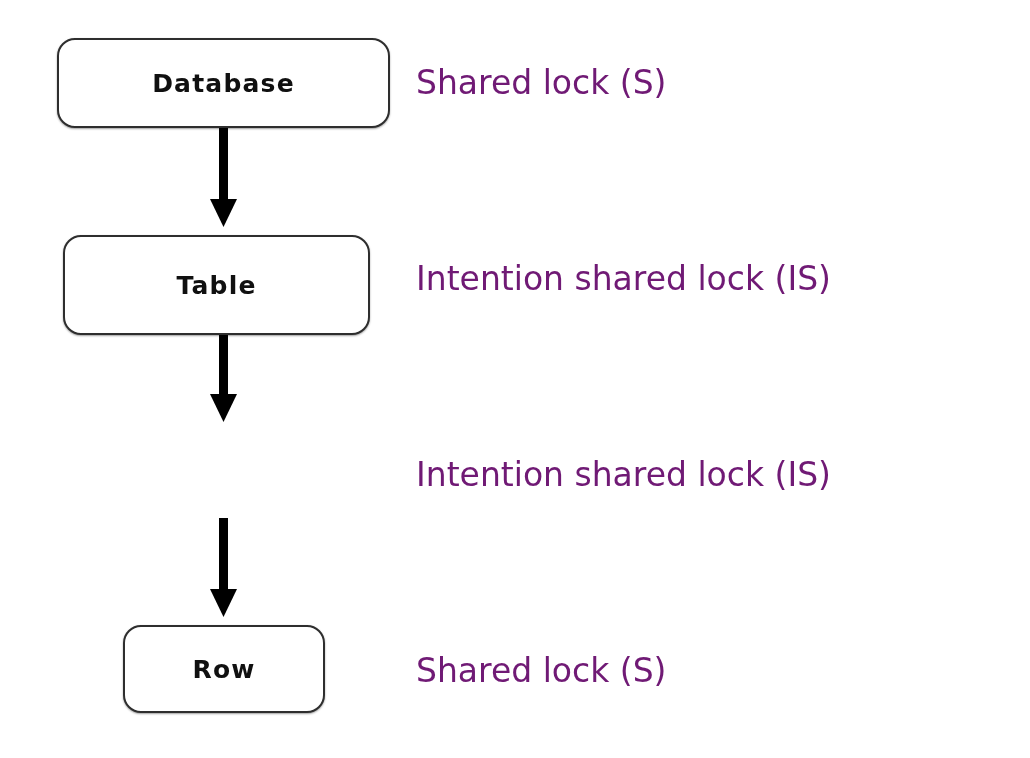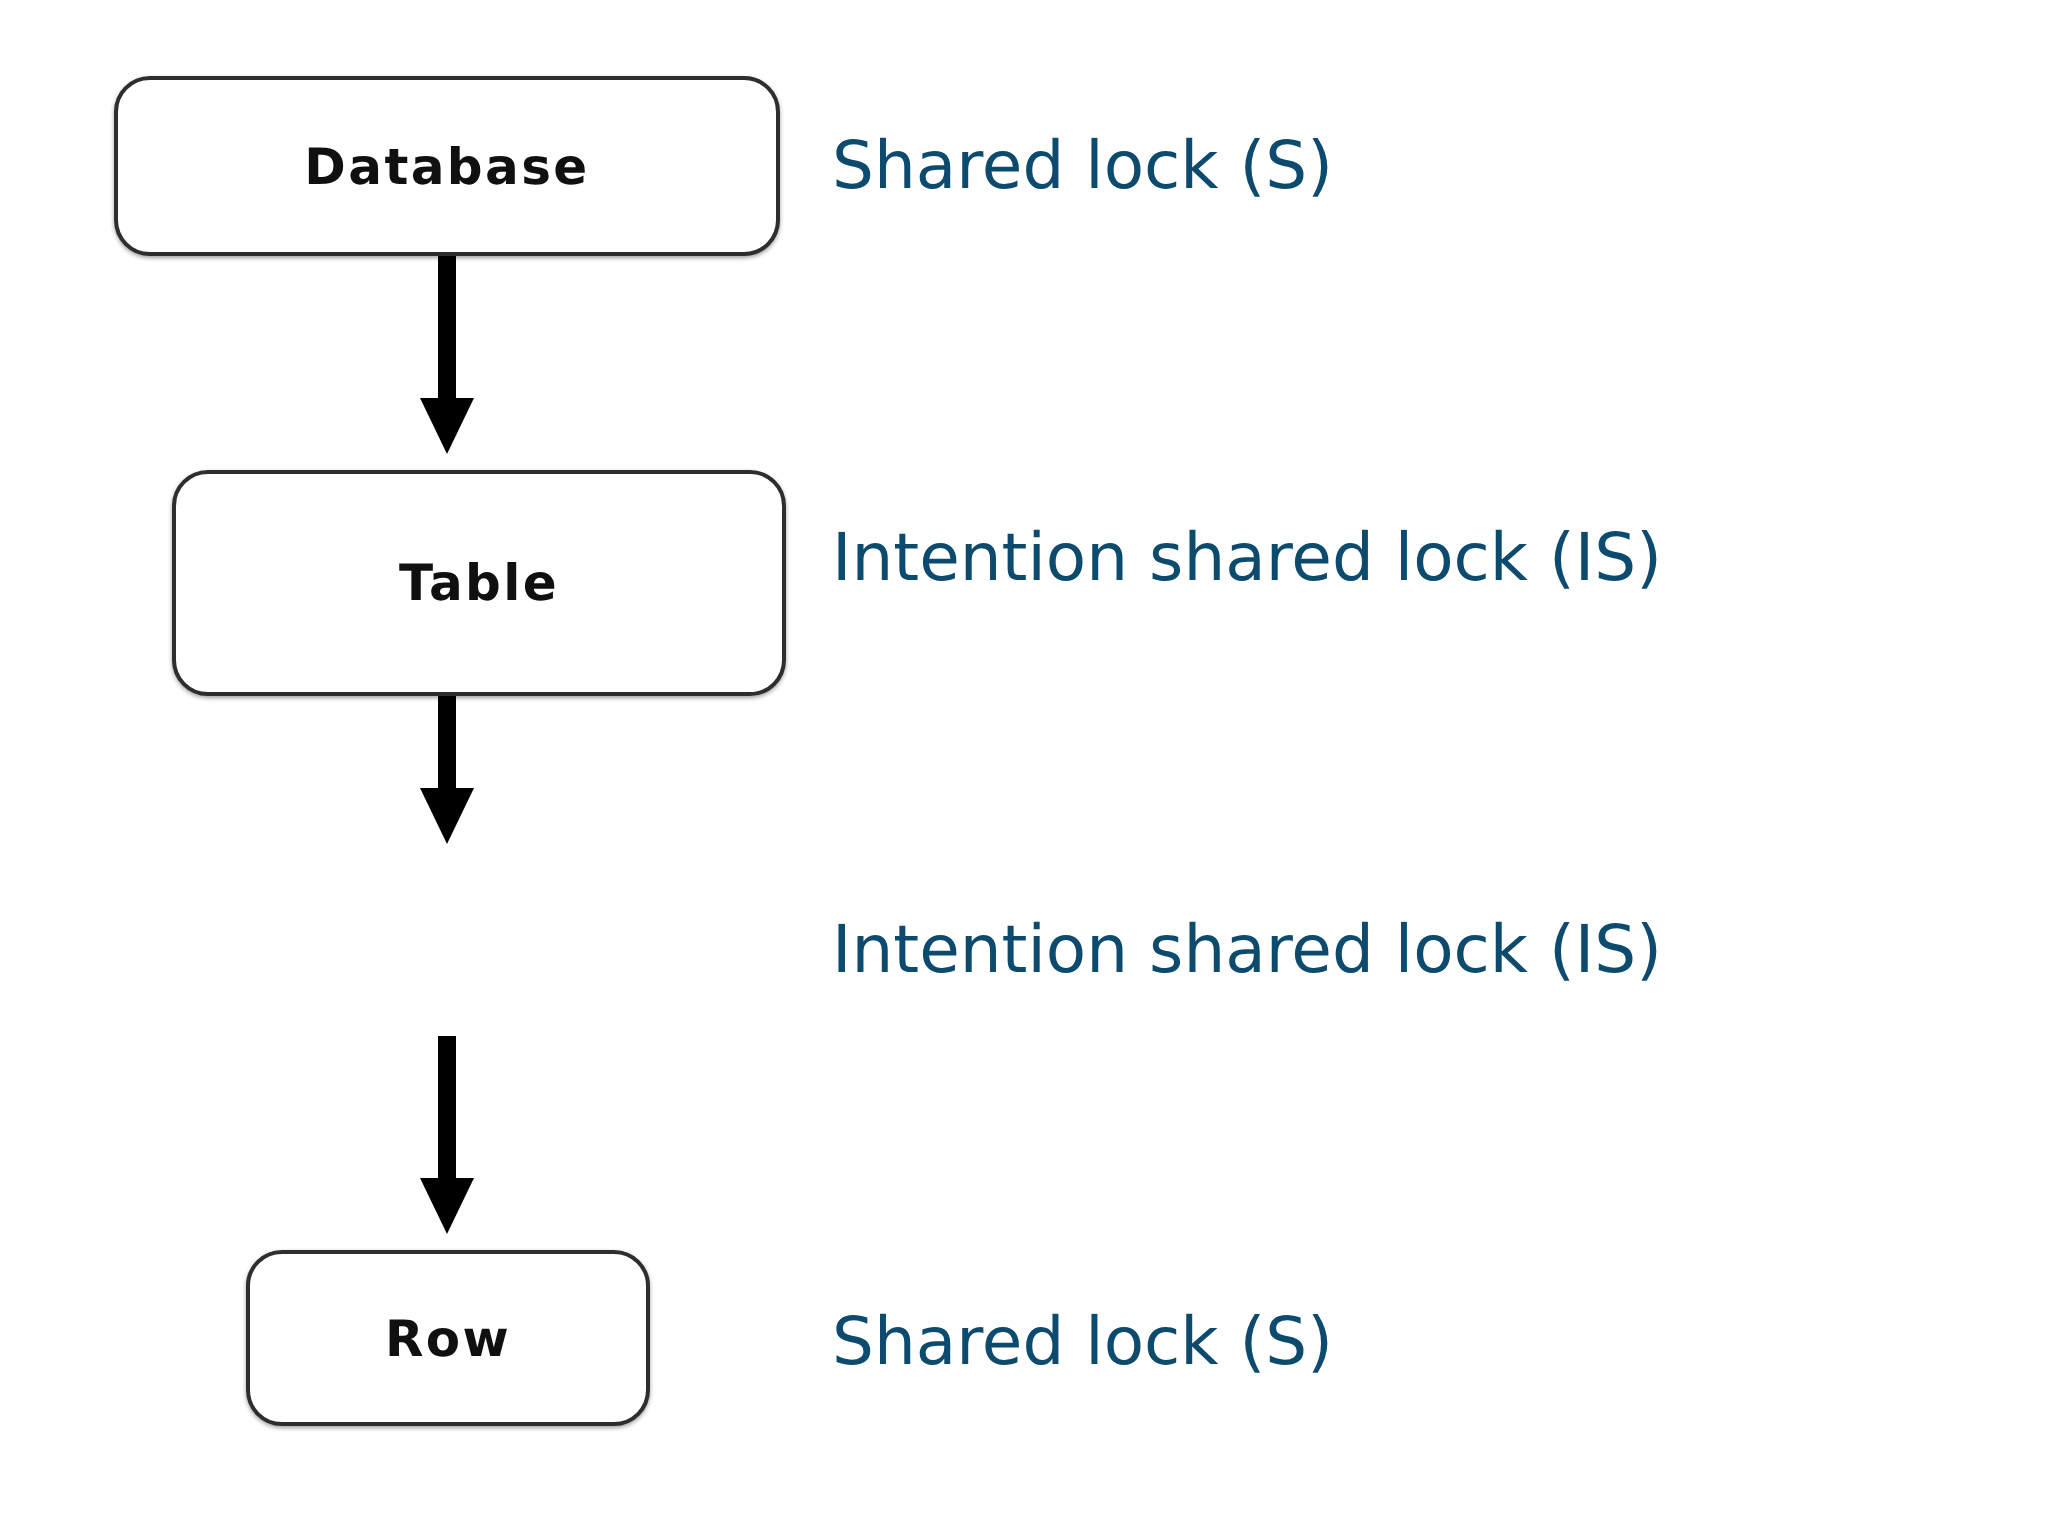--- a/index.html
+++ b/index.html
@@ -37,41 +37,41 @@
     font-weight: bold;
     font-size: 25px;
     letter-spacing: 1.2px;
     color: #101010;
     line-height: 1;
     white-space: nowrap;
     user-select: none;
   }
 
   #box-database { left: 57px;  top: 38px;  width: 333px; height: 90px; }
-  #box-table    { left: 86px;  top: 235px; width: 307px; height: 113px; }
+  #box-table    { left: 63px;  top: 235px; width: 307px; height: 100px; }
   #box-page     { left: 89px;  top: 430px; width: 269px; height: 88px; }
   #box-row      { left: 123px; top: 625px; width: 202px; height: 88px; }
 
   
   .arrow {
     position: absolute;
     left: 0;
     top: 0;
     pointer-events: none;
   }
   .arrow svg { display: block; overflow: visible; }
 
   
   .lock-label {
     position: absolute;
     left: 416px;
     font-family: "DejaVu Sans", sans-serif;
     font-weight: normal;
     font-size: 33px;
-    color: #0c4a6e;
+    color: #701a75;
     line-height: 1;
     white-space: nowrap;
     user-select: none;
   }
   #lock-label-0 { top: 66px;  }
   #lock-label-1 { top: 262px; }
   #lock-label-2 { top: 458px; }
   #lock-label-3 { top: 654px; }
 </style>
 </head>

